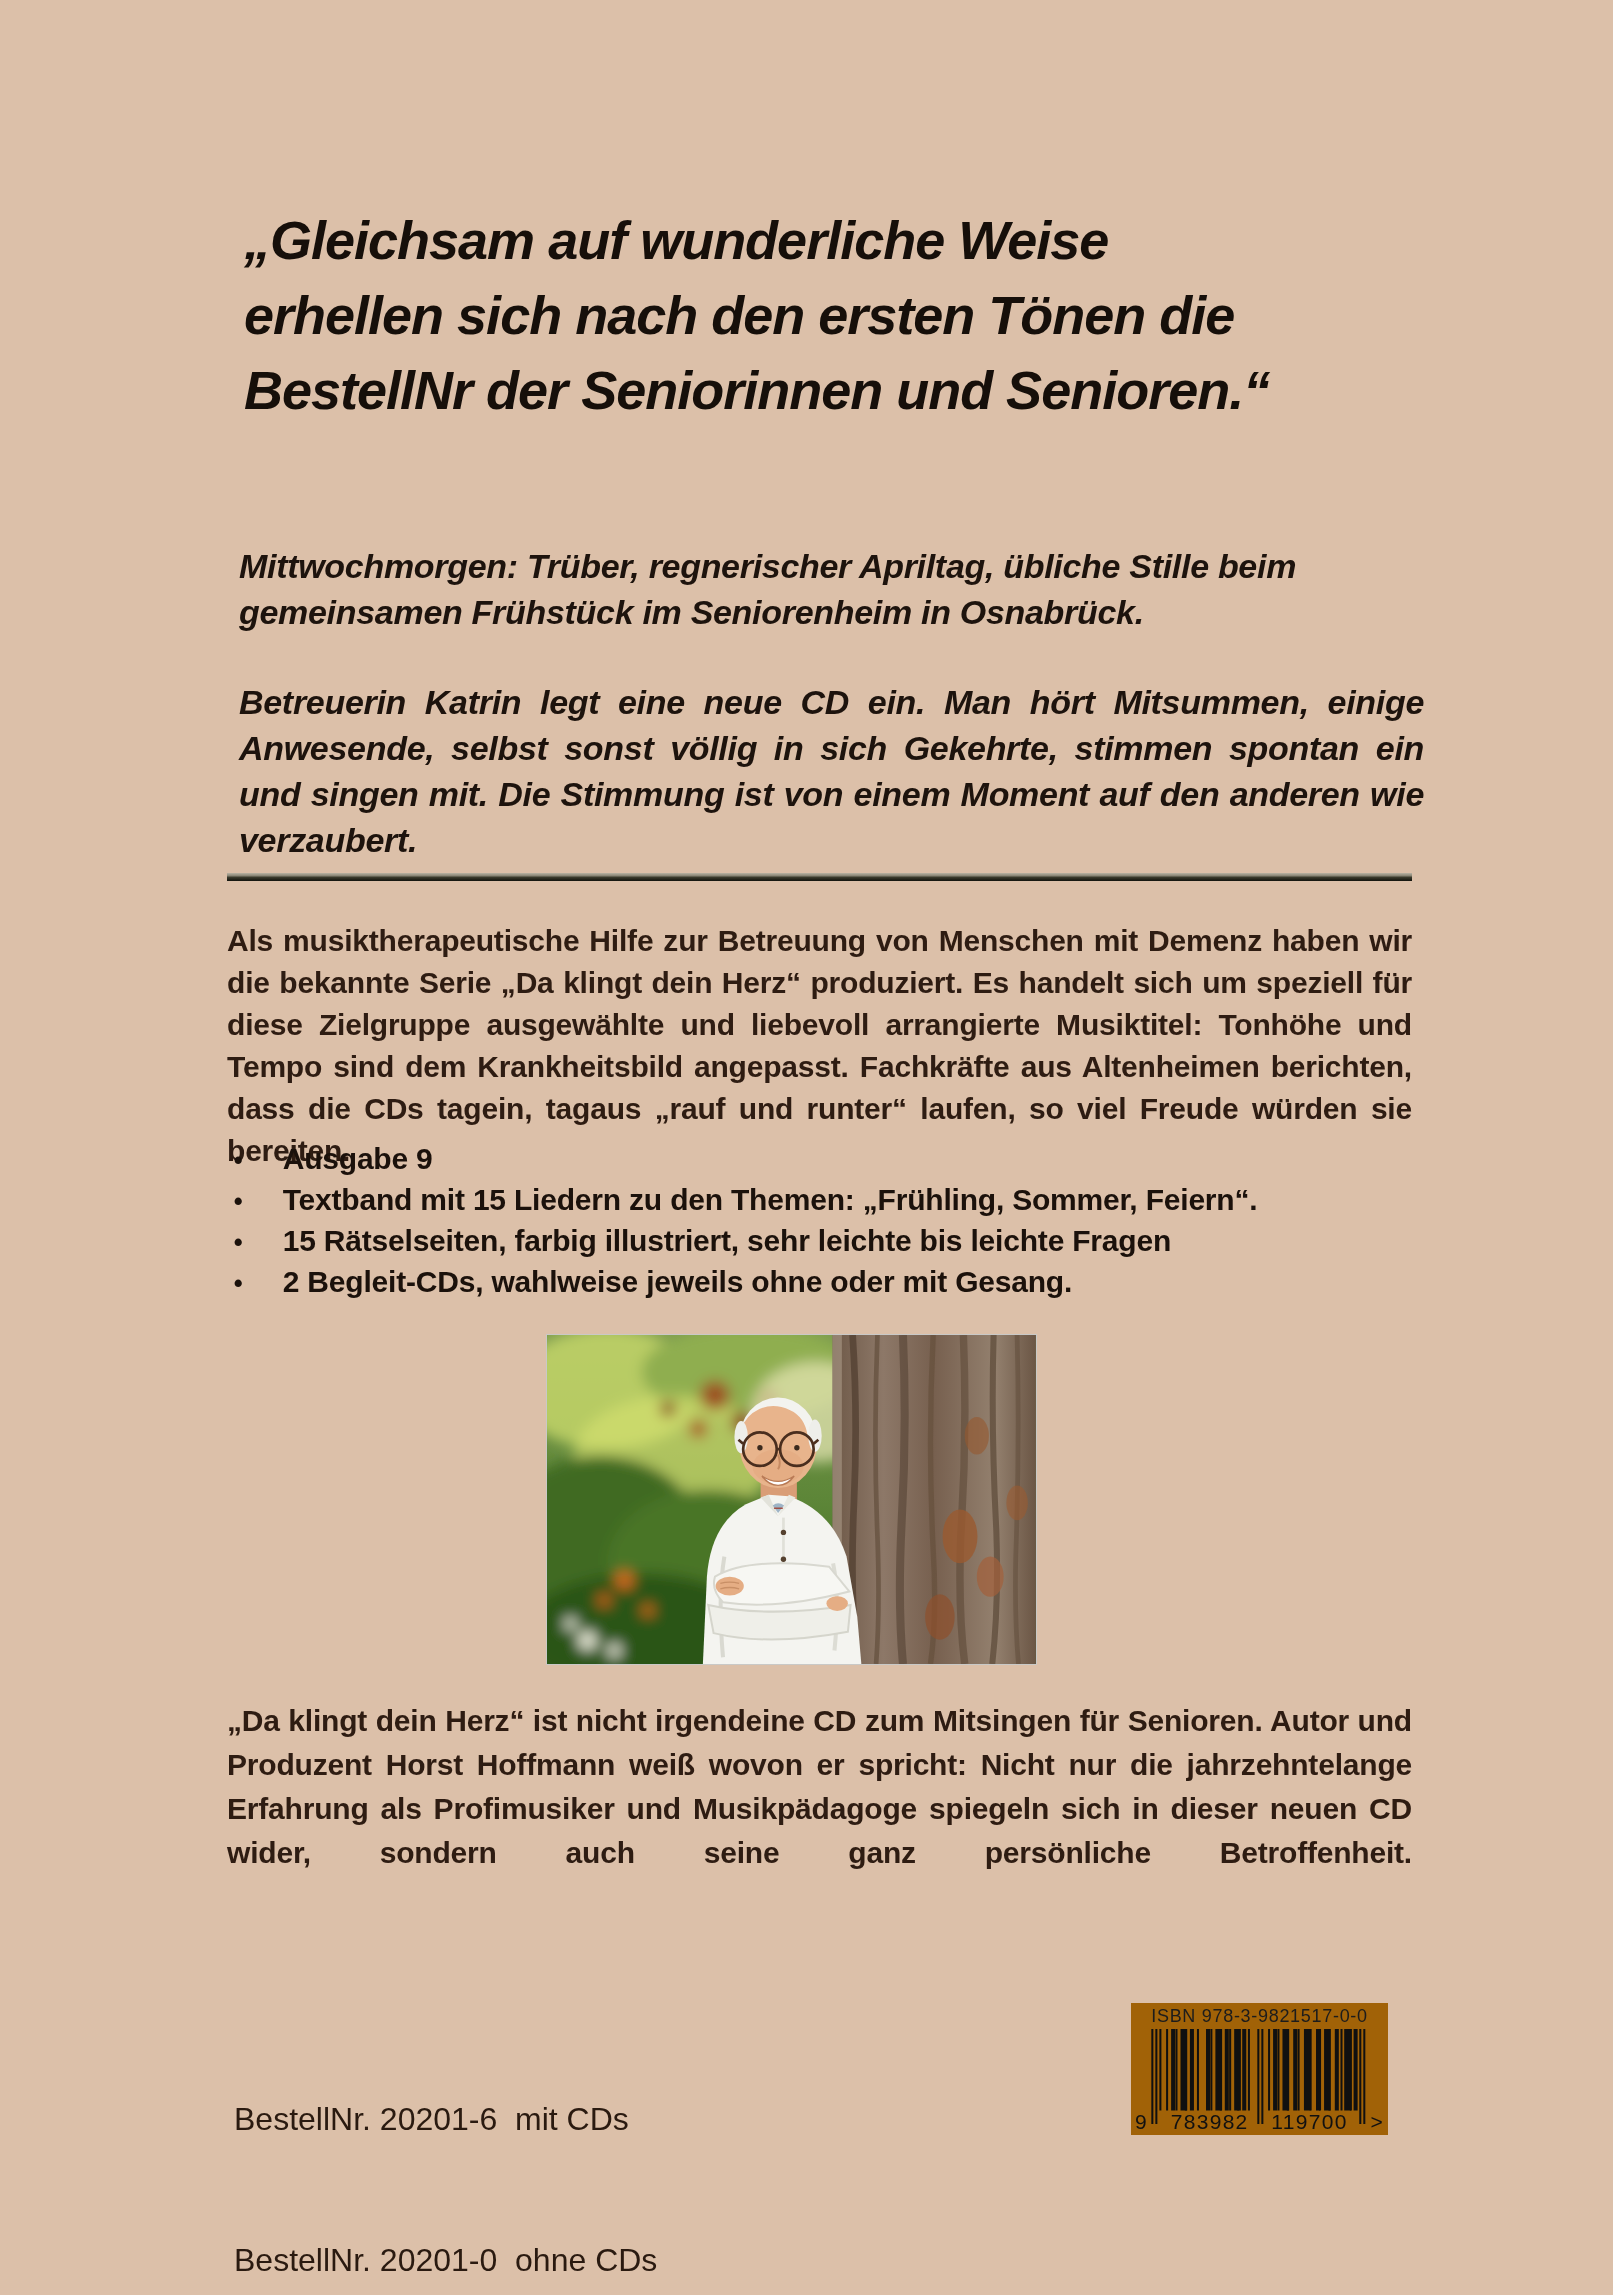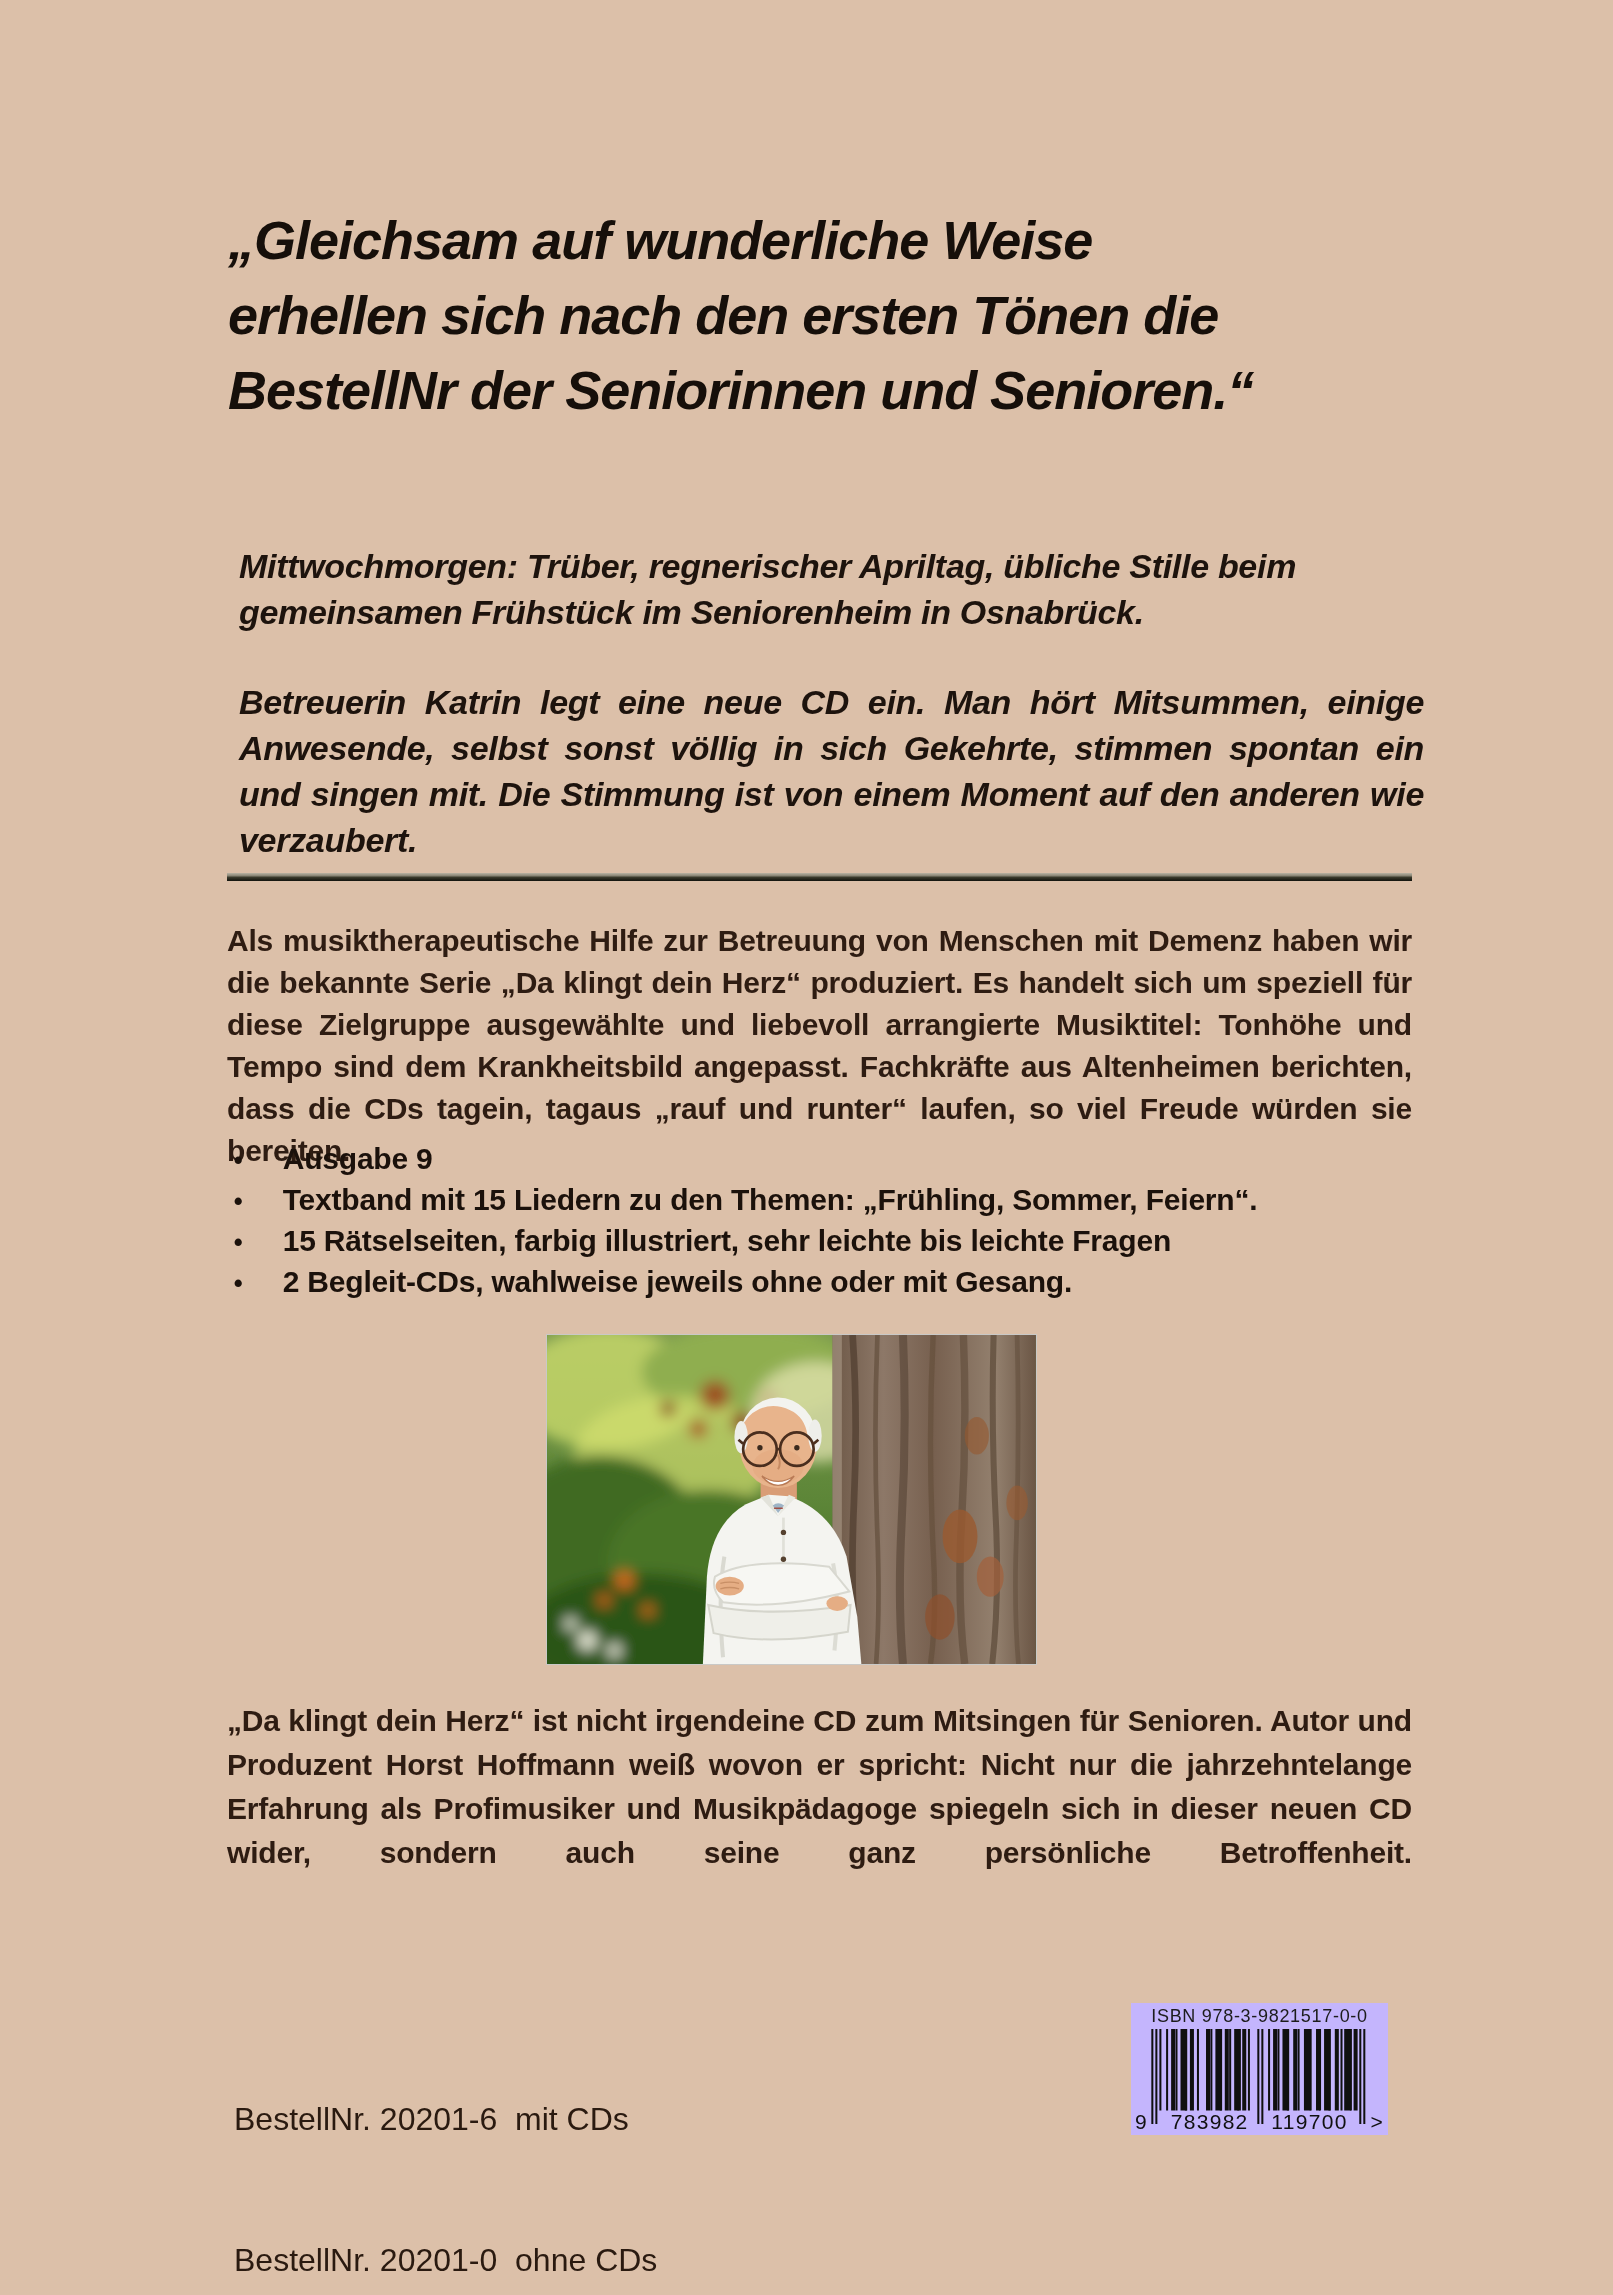--- a/index.html
+++ b/index.html
@@ -6,21 +6,21 @@
   body {
     width: 1613px; height: 2295px;
     background: #dcc0a9;
     font-family: "Liberation Sans", sans-serif;
     position: relative;
     overflow: hidden;
   }
   #cover { position: absolute; inset: 0; }
 
   .quote {
-    position: absolute; left: 228px; top: 203px; width: 1210px;
+    position: absolute; left: 244px; top: 203px; width: 1210px;
     font-style: italic; font-weight: 700;
     font-size: 54px; line-height: 75px;
     letter-spacing: -1px;
     color: #160f0a; margin: 0;
   }
   .quote .qline { display: block; }
 
   .lead {
     position: absolute; left: 227px; width: 1185px;
     font-style: italic; font-weight: 700;
@@ -66,21 +66,21 @@
   .photo svg { display: block; width: 489px; height: 329px; }
 
   .order {
     position: absolute; left: 234px; top: 2002px;
     font-weight: 400; font-size: 32px; line-height: 47px;
     color: #2a1a10; white-space: pre-wrap;
   }
 
   .barcode {
     position: absolute; left: 1131px; top: 2003px; width: 257px; height: 132px;
-    background: #c4b5fd;
+    background: #a16207;
   }
   .isbn-label {
     position: absolute; top: 2.7px; left: 0; right: 0;
     text-align: center;
     font-size: 18px; font-weight: 400; letter-spacing: 0.7px;
     color: #1c1c1c;
   }
   .bars {
     position: absolute; top: 25.5px; left: 20px; width: 216px; height: 95px;
   }

